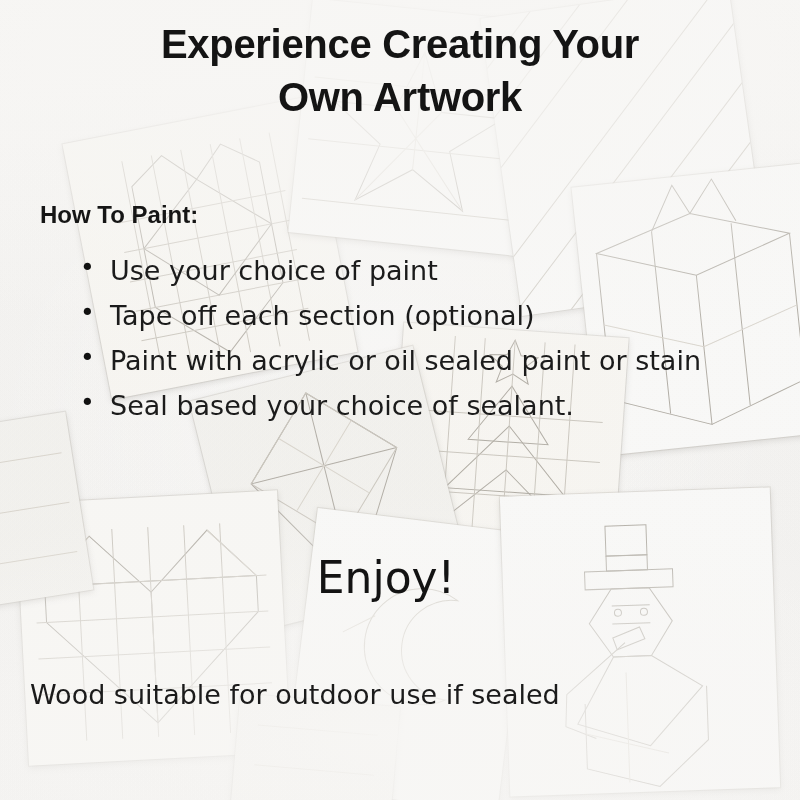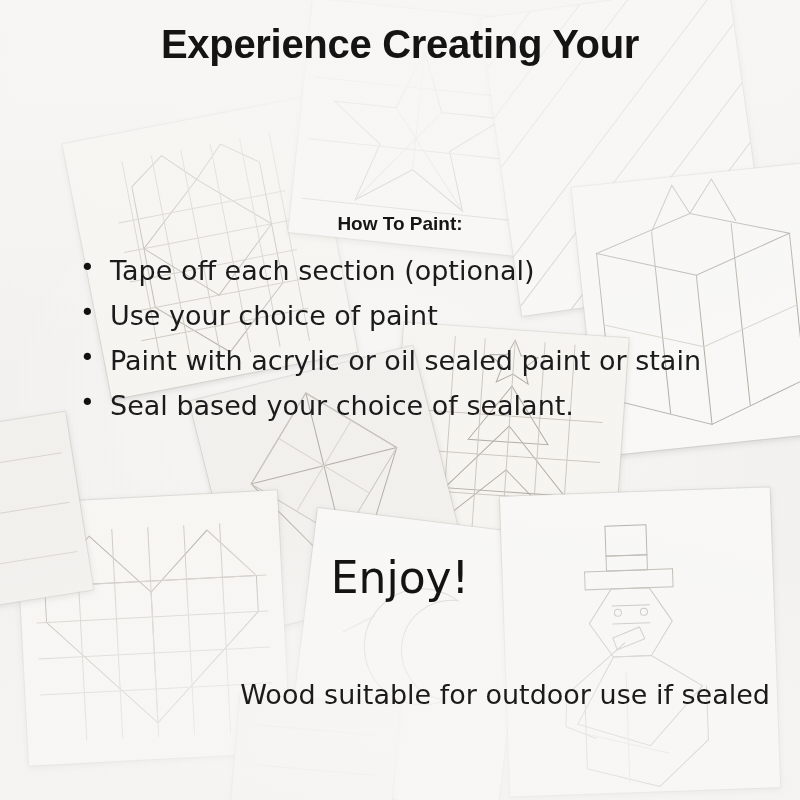--- a/index.html
+++ b/index.html
@@ -71,27 +71,27 @@
     font-family: "Liberation Sans", sans-serif;
     font-weight: bold;
     font-size: 40px;
     line-height: 1.32;
     letter-spacing: -0.3px;
     color: #141414;
   }
 
   #subhead {
     position: absolute;
-    top: 213px;
+    top: 201px;
     left: 40px;
     width: 720px;
-    text-align: center;
+    text-align: left;
     font-family: "Liberation Sans", sans-serif;
     font-weight: bold;
-    font-size: 19px;
+    font-size: 24px;
     color: #151515;
   }
 
   #bullets {
     position: absolute;
     top: 250px;
     left: 74px;
     width: 700px;
     list-style: none;
     margin: 0;
@@ -112,35 +112,35 @@
     position: absolute;
     left: 6px;
     top: -1px;
     font-size: 25px;
     color: #111;
   }
 
   #enjoy {
     position: absolute;
     top: 552px;
-    left: 250px;
+    left: 236px;
     width: 300px;
     text-align: center;
     font-family: "DejaVu Sans", sans-serif;
     font-weight: 400;
     font-size: 44px;
     color: #131313;
   }
 
   #footnote {
     position: absolute;
     top: 676px;
     left: 30px;
     width: 740px;
-    text-align: right;
+    text-align: left;
     font-family: "DejaVu Sans", sans-serif;
     font-size: 27px;
     line-height: 1.42;
     color: #1b1b1b;
   }
   #footnote .fl { display: block; }
 </style>
 </head>
 <body>
 
@@ -255,27 +255,28 @@
       </svg>
     </div>
   </div>
 
   <div id="veil"></div>
 
   <div id="text-layer">
 
     <div id="title">
       <span>Experience Creating Your</span><br>
+      <span>Own Artwork</span>
     </div>
 
     <div id="subhead">How To Paint:</div>
 
     <ul id="bullets">
+      <li>Use your choice of paint</li>
       <li>Tape off each section (optional)</li>
-      <li>Use your choice of paint</li>
       <li>Paint with acrylic or oil sealed paint or stain</li>
       <li>Seal based your choice of sealant.</li>
     </ul>
 
     <div id="enjoy">Enjoy!</div>
 
     <div id="footnote">
       <span class="fl">Wood suitable for outdoor use if sealed</span>
     </div>
 

